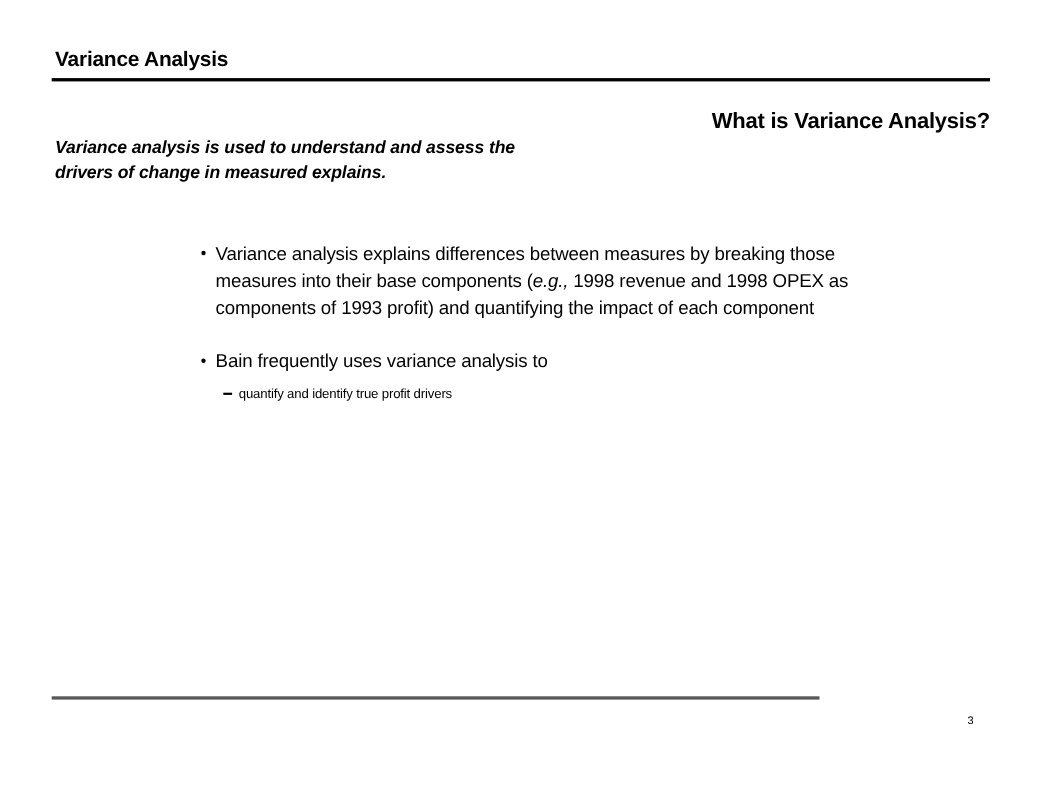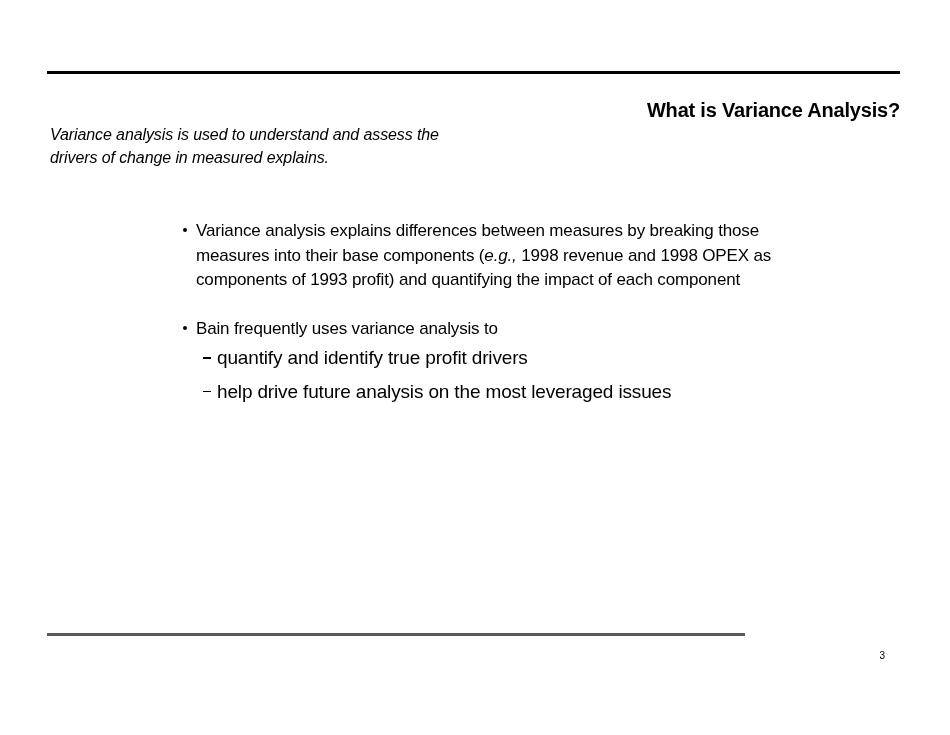--- a/index.html
+++ b/index.html
@@ -55,21 +55,21 @@
     white-space: nowrap;
   }
 
   
   .leadin {
     position: absolute;
     left: 50px;
     top: 123px;
     width: 620px;
     font-size: 16px;
-    font-weight: normal;
+    font-weight: bold;
     font-style: italic;
     line-height: 23px;
     letter-spacing: -0.1px;
   }
   .leadin .ln { display: block; }
 
   
   .body-block {
     position: absolute;
     left: 182px;
@@ -103,21 +103,21 @@
 
   
   .subs {
     margin-top: 5px;
     padding-left: 7px;
   }
 
   .sub {
     position: relative;
     padding-left: 14px;
-    font-size: 19px;
+    font-size: 12px;
     line-height: 24.5px;
     letter-spacing: -0.15px;
     margin-bottom: 9px;
   }
   .sub:last-child { margin-bottom: 0; }
 
   .sub > .dash {
     position: absolute;
     left: 0px;
     top: 11px;
@@ -148,20 +148,21 @@
     text-align: right;
     font-size: 10px;
     color: #000000;
   }
 </style>
 </head>
 <body>
 
 <div class="slide">
 
+  <div class="slide-title">Variance Analysis</div>
 
   <div class="header-rule"></div>
 
   <div class="slide-subtitle">What is Variance Analysis?</div>
 
   <div class="leadin">
     <span class="ln">Variance analysis is used to understand and assess the</span>
     <span class="ln">drivers of change in measured explains.</span>
   </div>
 
@@ -174,24 +175,20 @@
     </div>
 
     <div class="bullet">
       <span class="dot"></span>
       <span class="btext">Bain frequently uses variance analysis to</span>
       <div class="subs">
         <div class="sub">
           <span class="dash"></span>
           <span>quantify and identify true profit drivers</span>
         </div>
-        <div class="sub">
-          <span class="dash"></span>
-          <span>help drive future analysis on the most leveraged issues</span>
-        </div>
       </div>
     </div>
 
   </div>
 
   <div class="footer-rule"></div>
 
   <div class="page-number">3</div>
 
 </div>

